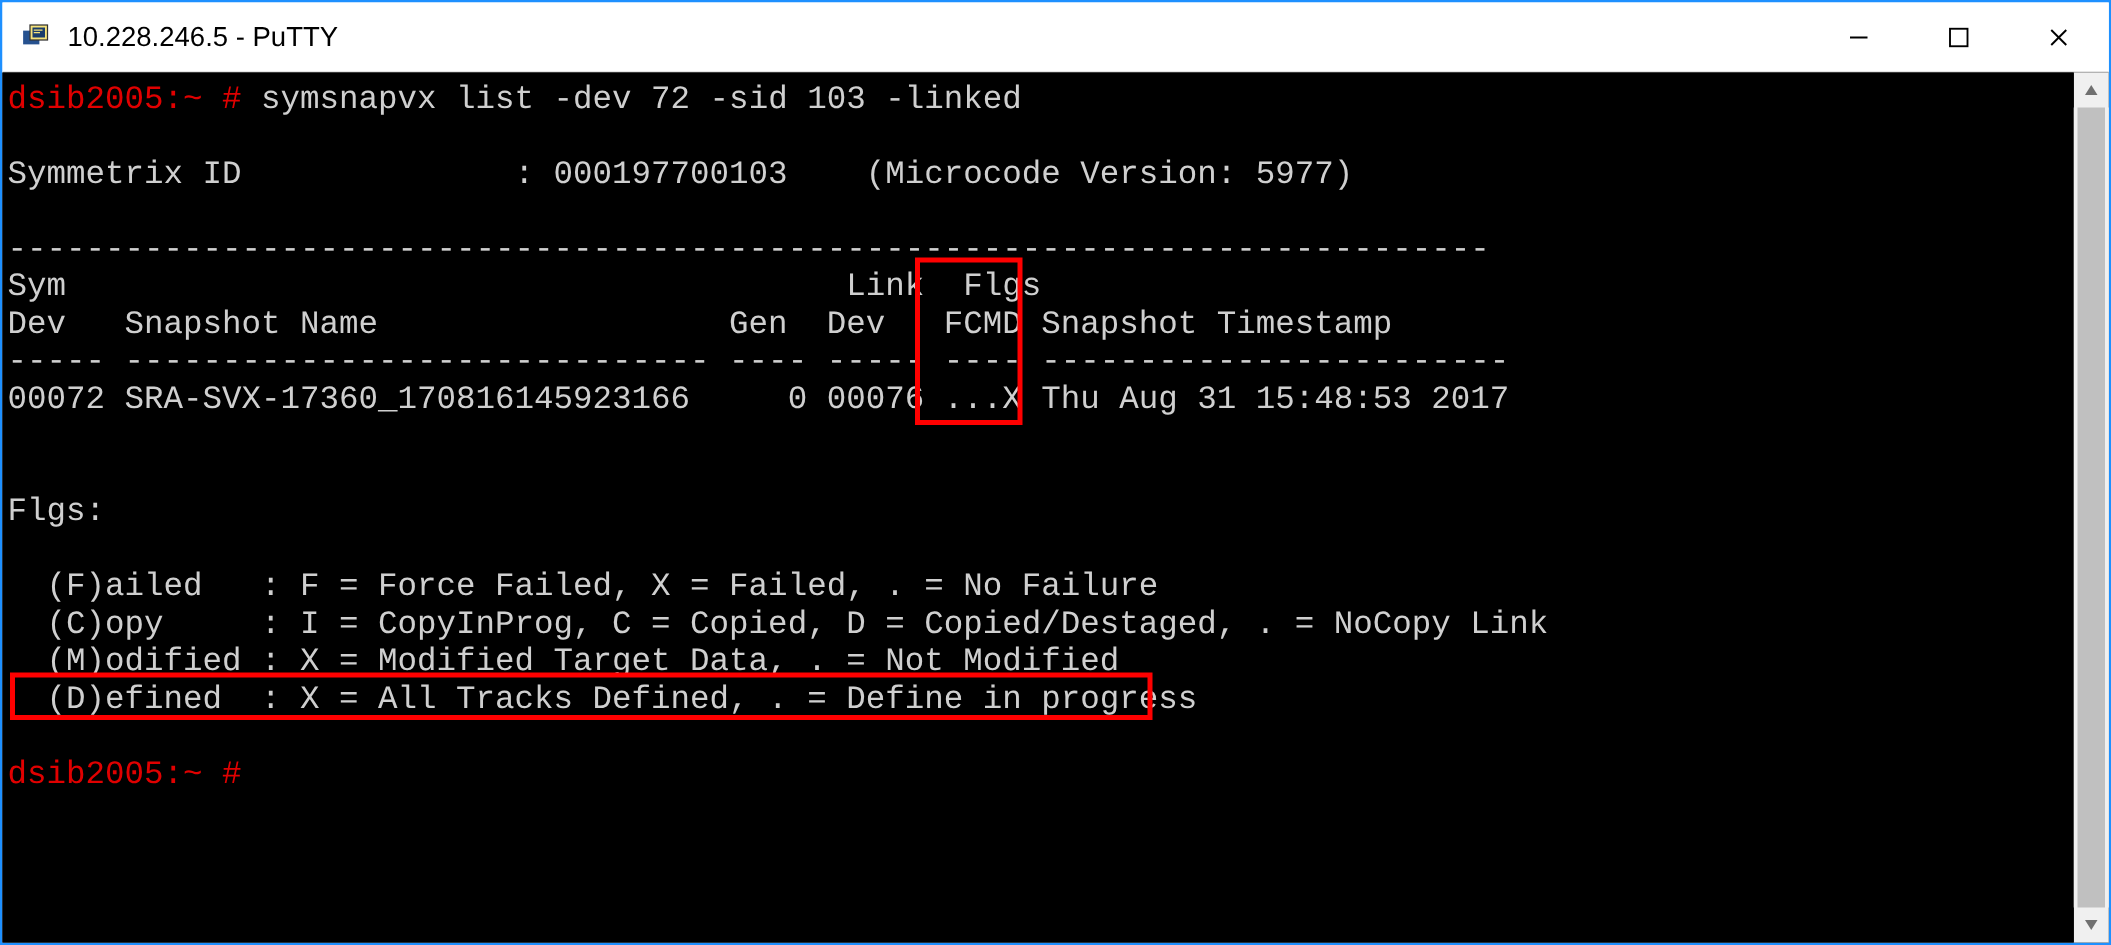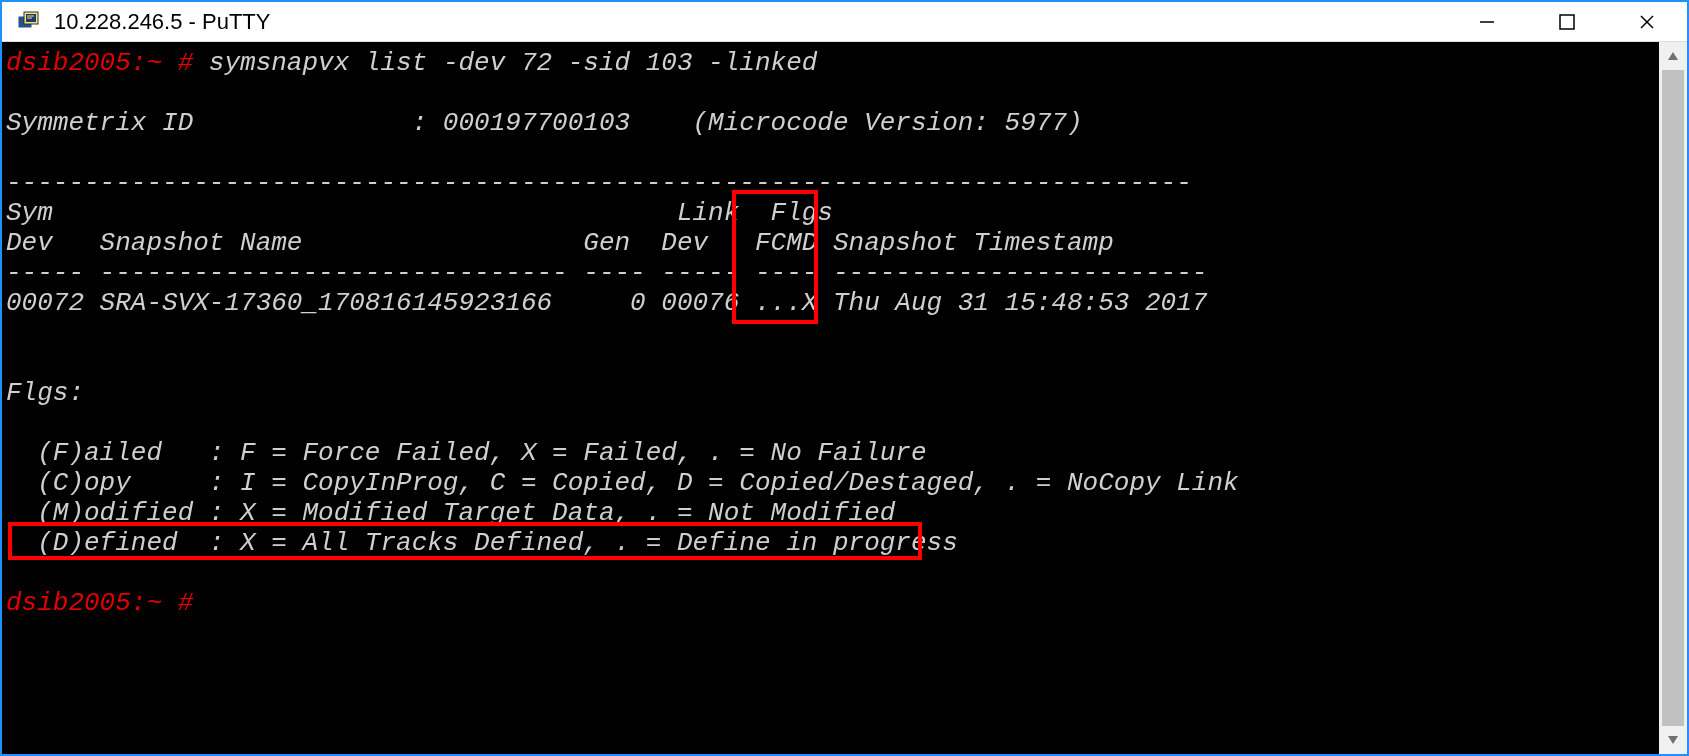--- a/index.html
+++ b/index.html
@@ -9,21 +9,21 @@
     font-family: "Segoe UI", Tahoma, sans-serif;
     background: #fff;
   }
   .window {
     width: 100%; height: 100%;
     border: 2px solid #1e90ff;
     display: flex; flex-direction: column;
     background: #fff;
   }
   .titlebar {
-    height: 40px;
+    height: 56px;
     background: #ffffff;
     display: flex;
     align-items: center;
     padding-left: 14px;
     border-bottom: 1px solid #ddd;
   }
   .titlebar .app-icon {
     width: 24px; height: 24px;
     margin-right: 14px;
     display: flex; align-items: center; justify-content: center;
@@ -50,21 +50,20 @@
     flex: 1;
     background: #000;
     color: #cfcfcf;
     font-family: Consolas, "Courier New", monospace;
     font-size: 26px;
     line-height: 30px;
     padding: 6px 2px 6px 4px;
     white-space: pre;
     position: relative;
     overflow: hidden;
-    font-style: italic;
   }
   .scrollbar {
     width: 28px;
     background: #f0f0f0;
     display: flex; flex-direction: column;
   }
   .scrollbar .arrow {
     height: 28px;
     display: flex; align-items: center; justify-content: center;
     color: #555;

